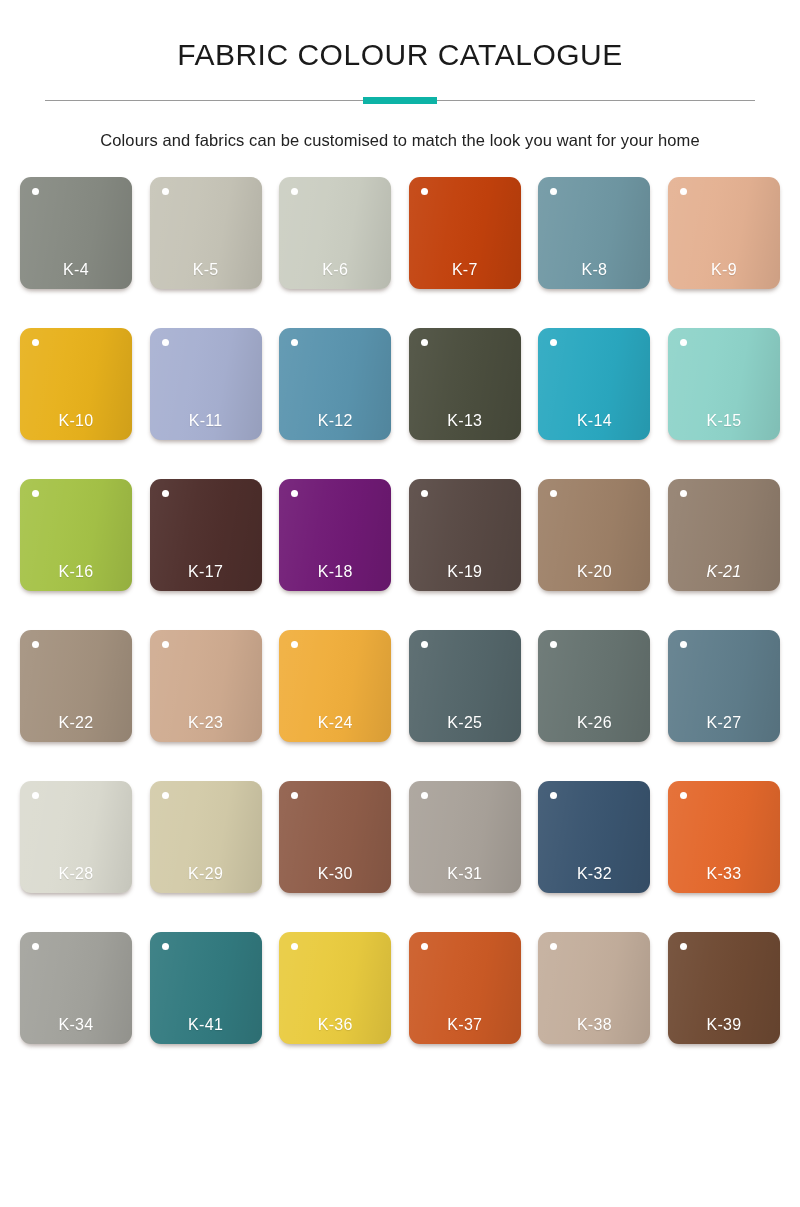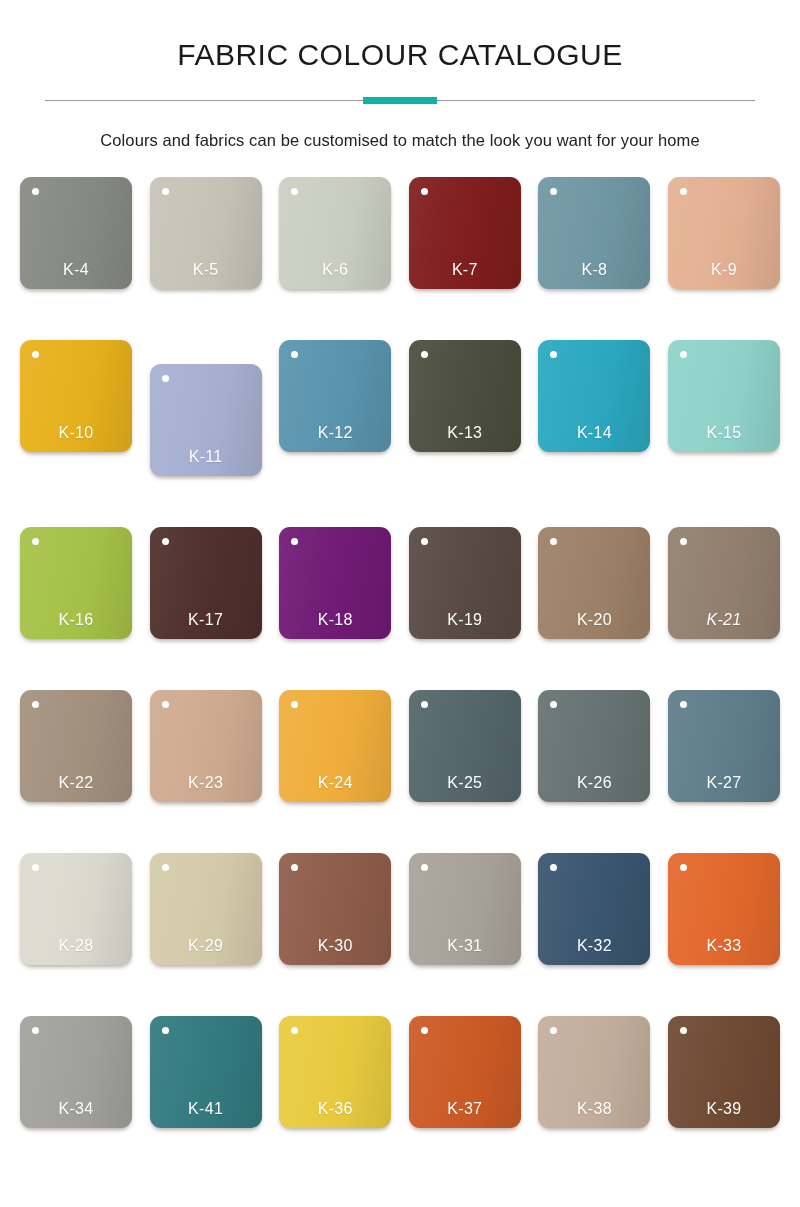--- a/index.html
+++ b/index.html
@@ -67,21 +67,21 @@
   }
 
   
   .swatch-grid {
     margin: 0 auto;
     padding-top: 27px;
     width: 760px;
     display: grid;
     grid-template-columns: repeat(6, 112px);
     justify-content: space-between;
-    row-gap: 51px;
+    row-gap: 39px;
   }
 
   .swatch {
     position: relative;
     width: 112px;
     height: 112px;
     border-radius: 11px;
     overflow: hidden;
     box-shadow: 0 3px 4px -1px rgba(80, 60, 50, 0.42);
   }
@@ -148,37 +148,37 @@
       <span class="swatch-label">K-4</span>
     </div>
     <div class="swatch" style="background: rgb(198, 196, 183);">
       <span class="swatch-dot"></span>
       <span class="swatch-label">K-5</span>
     </div>
     <div class="swatch" style="background: rgb(203, 206, 194);">
       <span class="swatch-dot"></span>
       <span class="swatch-label">K-6</span>
     </div>
-    <div class="swatch" style="background: #7f1d1d;">
+    <div class="swatch" style="background: #c2410c;">
       <span class="swatch-dot"></span>
       <span class="swatch-label">K-7</span>
     </div>
     <div class="swatch" style="background: rgb(111, 151, 163);">
       <span class="swatch-dot"></span>
       <span class="swatch-label">K-8</span>
     </div>
     <div class="swatch" style="background: rgb(228, 177, 146);">
       <span class="swatch-dot"></span>
       <span class="swatch-label">K-9</span>
     </div>
     <div class="swatch" style="background: rgb(231, 177, 28);">
       <span class="swatch-dot"></span>
       <span class="swatch-label">K-10</span>
     </div>
-    <div class="swatch" style="background: rgb(167, 176, 209); margin-top: 24px;">
+    <div class="swatch" style="background: rgb(167, 176, 209);">
       <span class="swatch-dot"></span>
       <span class="swatch-label">K-11</span>
     </div>
     <div class="swatch" style="background: rgb(90, 148, 174);">
       <span class="swatch-dot"></span>
       <span class="swatch-label">K-12</span>
     </div>
     <div class="swatch" style="background: rgb(75, 78, 62);">
       <span class="swatch-dot"></span>
       <span class="swatch-label">K-13</span>

